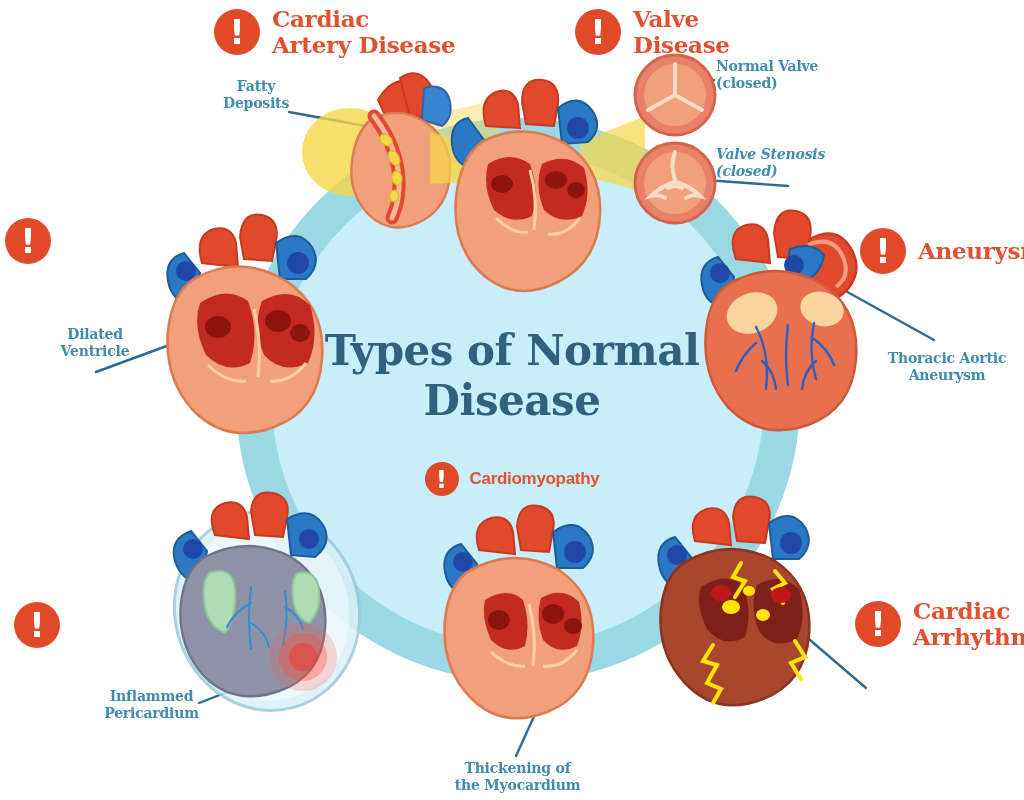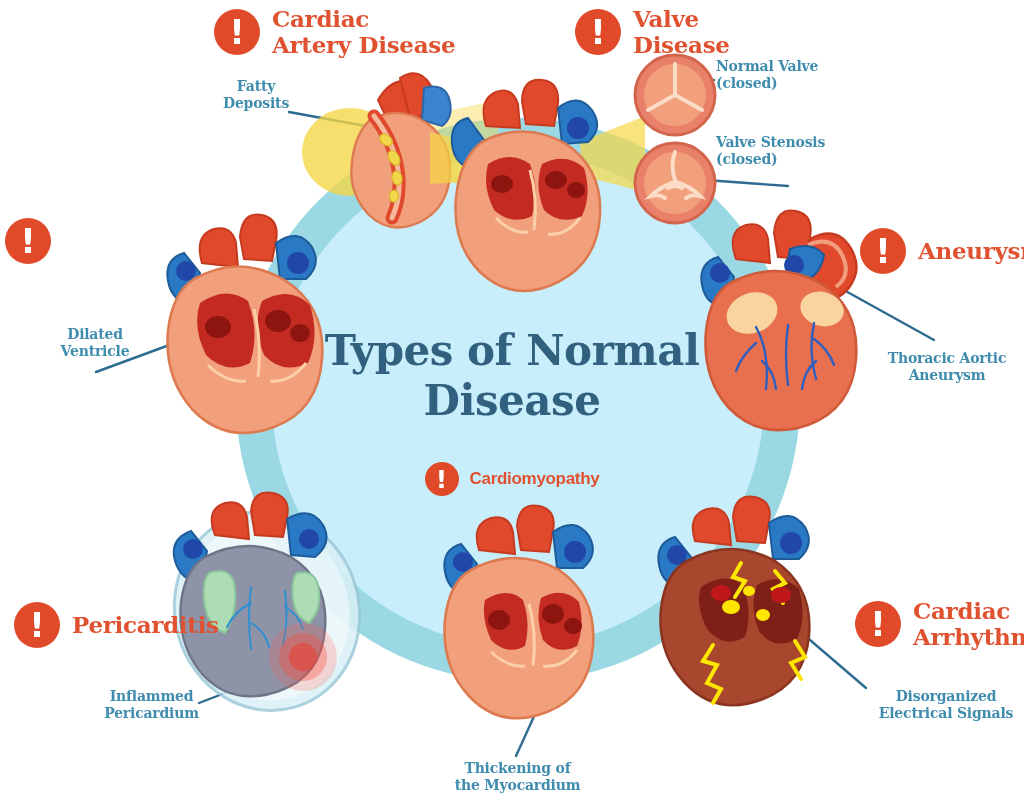--- a/index.html
+++ b/index.html
@@ -323,23 +323,20 @@
     </div>
     <div class="txt">
       <div>Aneurysm</div>
     </div>
   </div>
 
   <div class="disease" style="left:14px;top:602px;">
     <div class="badge b46">
       <span class="bang">!</span>
     </div>
-    <div class="txt">
-      <div>Pericarditis</div>
-    </div>
   </div>
 
   <div class="disease" style="left:855px;top:598px;">
     <div class="badge b46">
       <span class="bang">!</span>
     </div>
     <div class="txt">
       <div>Cardiac</div>
       <div>Arrhythmia</div>
     </div>
@@ -360,21 +357,21 @@
   <div class="anno c" style="left:206px;top:78px;width:100px;">
     <div>Fatty</div>
     <div>Deposits</div>
   </div>
 
   <div class="anno l" style="left:716px;top:58px;width:140px;">
     <div>Normal Valve</div>
     <div>(closed)</div>
   </div>
 
-  <div class="anno l" style="left:716px;top:134px;width:140px;">
+  <div class="anno l" style="left:716px;top:146px;width:140px;font-style:italic;">
     <div>Valve Stenosis</div>
     <div>(closed)</div>
   </div>
 
   <div class="anno c" style="left:40px;top:326px;width:110px;">
     <div>Dilated</div>
     <div>Ventricle</div>
   </div>
 
   <div class="anno c" style="left:876px;top:350px;width:142px;">
@@ -385,18 +382,14 @@
   <div class="anno c" style="left:84px;top:688px;width:135px;">
     <div>Inflammed</div>
     <div>Pericardium</div>
   </div>
 
   <div class="anno c" style="left:430px;top:760px;width:175px;">
     <div>Thickening of</div>
     <div>the Myocardium</div>
   </div>
 
-  <div class="anno c" style="left:872px;top:688px;width:148px;">
-    <div>Disorganized</div>
-    <div>Electrical Signals</div>
-  </div>
 
 </div>
 
 </body></html>

